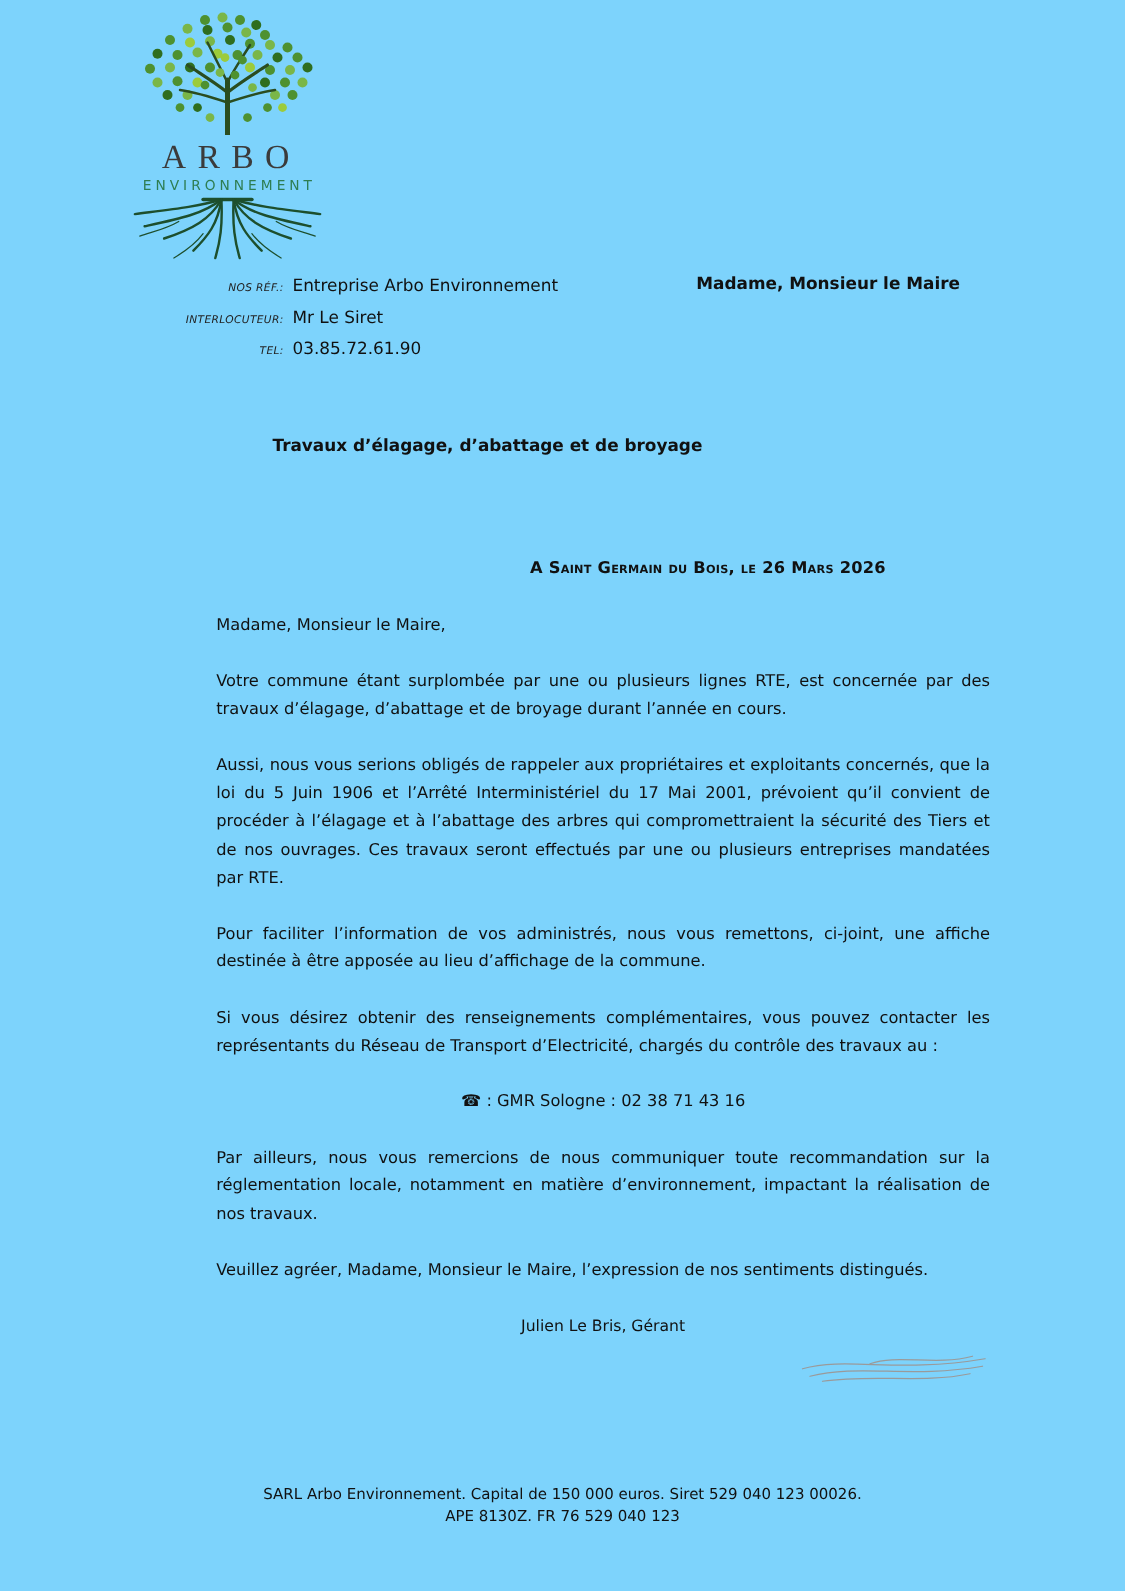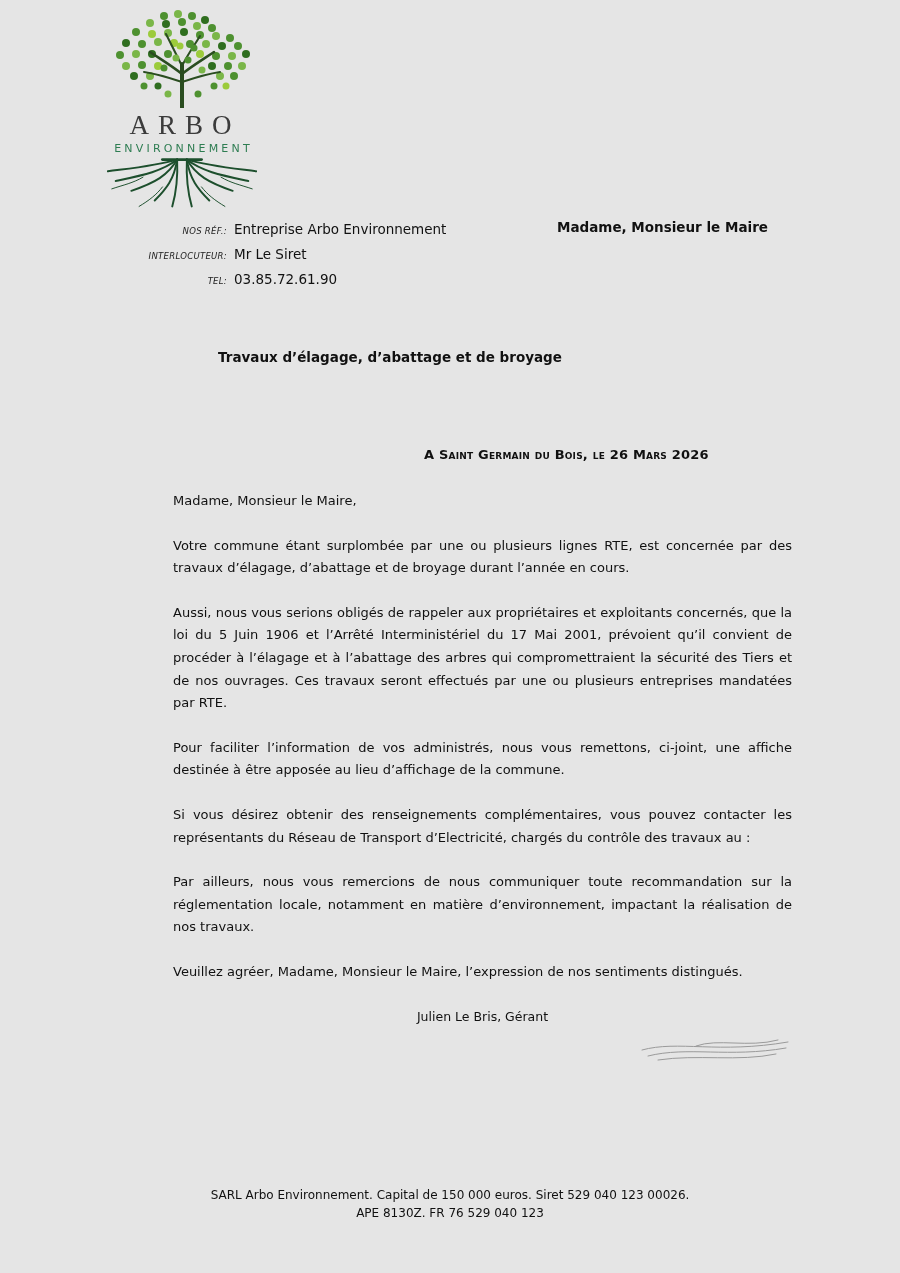--- a/index.html
+++ b/index.html
@@ -1,20 +1,20 @@
 <!DOCTYPE html>
 <html><head>
 <meta charset="utf-8">
 <style>
   html, body { margin: 0; padding: 0; background: #ffffff; }
   .page {
     position: relative;
     width: 900px;
     height: 1273px;
-    background: #e5e5e5;
+    background: #7dd3fc;
     font-family: "DejaVu Sans", sans-serif;
     color: #111111;
     overflow: hidden;
     box-sizing: border-box;
     text-decoration: underline;
   }
 
   
   .logo { position: absolute; left: 96px; top: 8px; width: 172px; text-align: center; }
   .logo svg { display: block; margin: 0 auto; }
@@ -191,20 +191,21 @@
 
   <div class="subject">Travaux d’élagage, d’abattage et de broyage</div>
   <div class="dateline">A Saint Germain du Bois, le 26 Mars 2026</div>
 
   <div class="letter-body">
     <p>Madame, Monsieur le Maire,</p>
     <p>Votre commune étant surplombée par une ou plusieurs lignes RTE, est concernée par des travaux d’élagage, d’abattage et de broyage durant l’année en cours.</p>
     <p>Aussi, nous vous serions obligés de rappeler aux propriétaires et exploitants concernés, que la loi du 5 Juin 1906 et l’Arrêté Interministériel du 17 Mai 2001, prévoient qu’il convient de procéder à l’élagage et à l’abattage des arbres qui compromettraient la sécurité des Tiers et de nos ouvrages. Ces travaux seront effectués par une ou plusieurs entreprises mandatées par RTE.</p>
     <p>Pour faciliter l’information de vos administrés, nous vous remettons, ci-joint, une affiche destinée à être apposée au lieu d’affichage de la commune.</p>
     <p>Si vous désirez obtenir des renseignements complémentaires, vous pouvez contacter les représentants du Réseau de Transport d’Electricité, chargés du contrôle des travaux au :</p>
+    <p class="contact-line"><span>☎</span><span> : GMR Sologne : 02 38 71 43 16</span></p>
     <p>Par ailleurs, nous vous remercions de nous communiquer toute recommandation sur la réglementation locale, notamment en matière d’environnement, impactant la réalisation de nos travaux.</p>
     <p>Veuillez agréer, Madame, Monsieur le Maire, l’expression de nos sentiments distingués.</p>
 
     <div class="sig-name">Julien Le Bris, Gérant</div>
     <span>
       <svg class="scribble" width="152" height="34" viewBox="0 0 152 34" aria-hidden="true">
         <g stroke="#9a9a9a" fill="none" stroke-width="1" stroke-linecap="round">
           <path d="M4 18 C40 8 80 22 150 10"></path>
           <path d="M10 24 C50 14 90 26 148 16"></path>
           <path d="M58 14 C80 6 110 16 140 8"></path>

